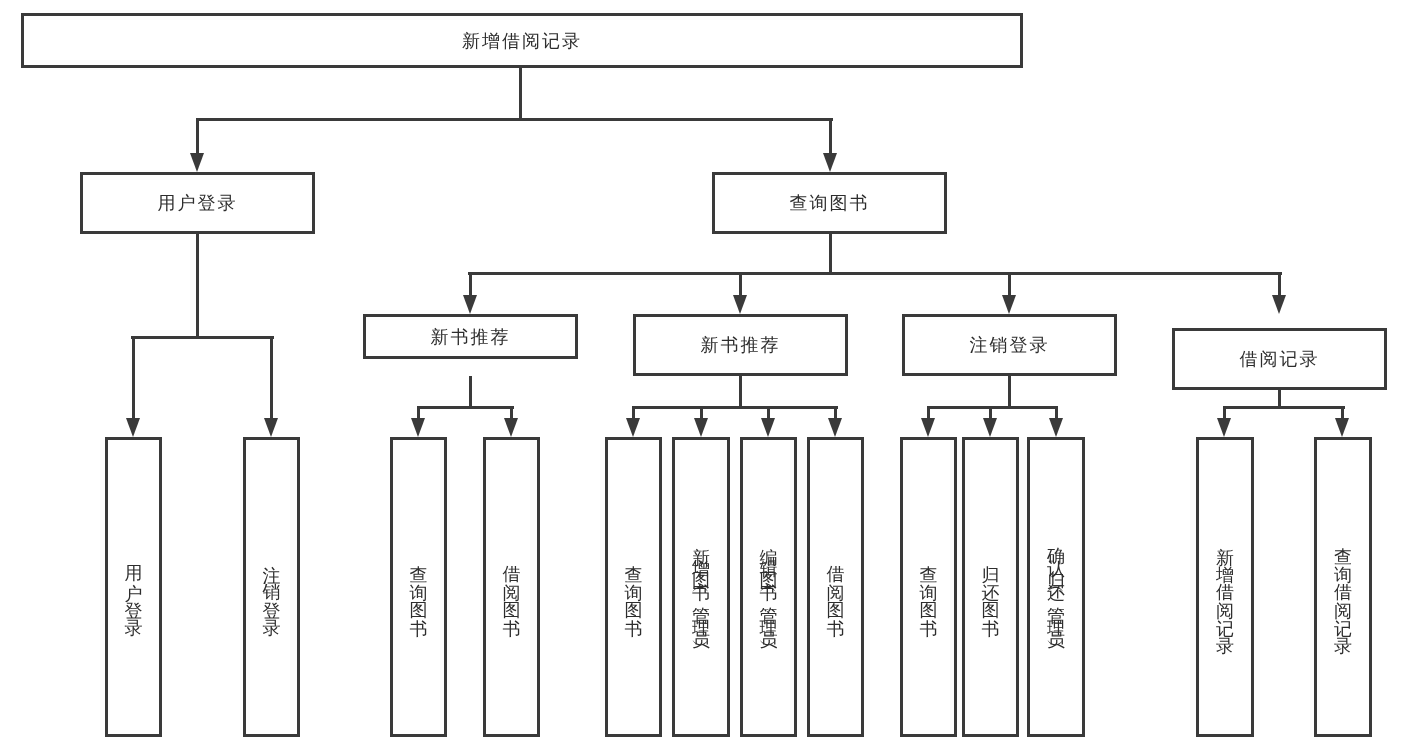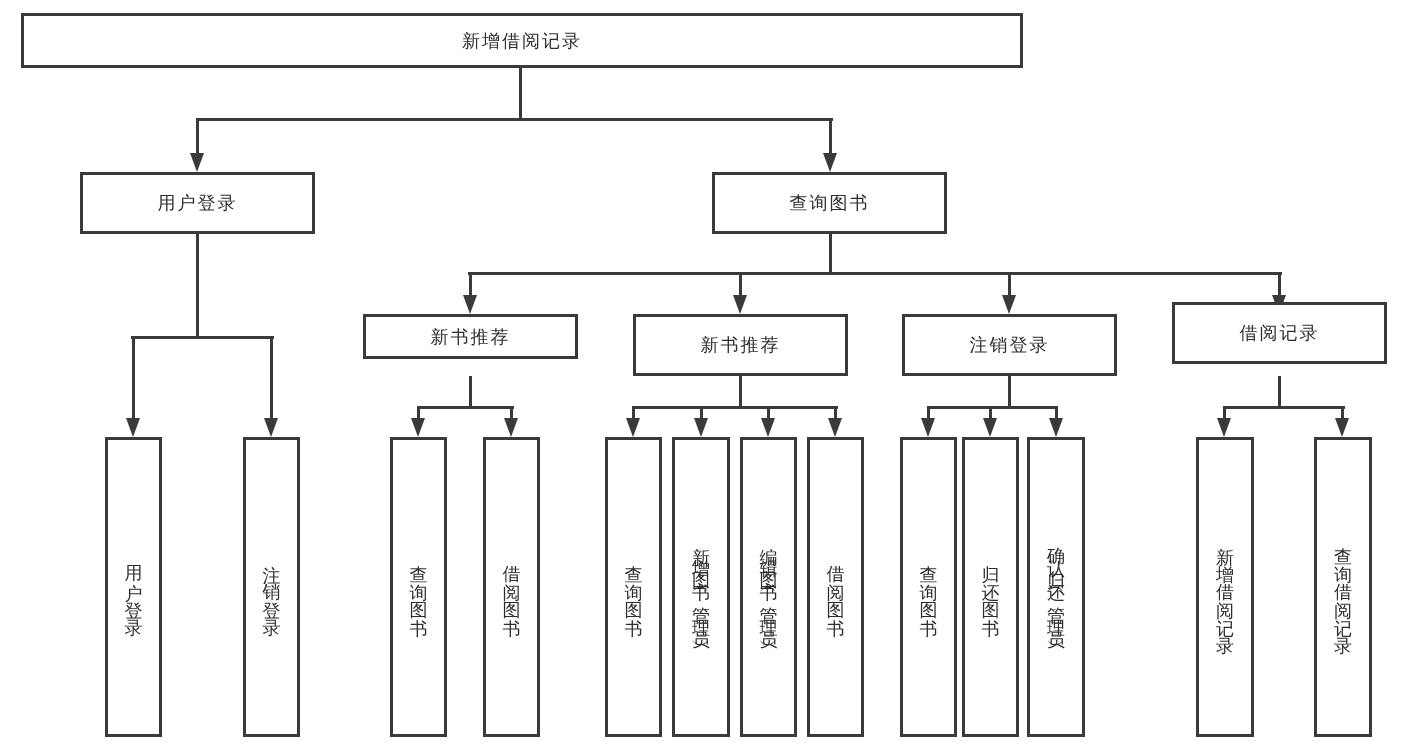--- a/index.html
+++ b/index.html
@@ -114,21 +114,21 @@
 
   <div class="node h" style="left:363px;top:314px;width:215px;height:45px;">
     <span>新书推荐</span>
   </div>
   <div class="node h" style="left:633px;top:314px;width:215px;height:62px;">
     <span>新书推荐</span>
   </div>
   <div class="node h" style="left:902px;top:314px;width:215px;height:62px;">
     <span>注销登录</span>
   </div>
-  <div class="node h" style="left:1172px;top:302px;width:215px;height:62px;font-family:Liberation Serif, serif;">
+  <div class="node h" style="left:1172px;top:328px;width:215px;height:62px;font-family:Liberation Serif, serif;">
     <span>借阅记录</span>
   </div>
 
   <div class="node v" style="left:105px;top:437px;width:57px;height:300px;">
     <span>用户登录</span>
   </div>
   <div class="node v" style="left:243px;top:437px;width:57px;height:300px;">
     <span>注销登录</span>
   </div>
 

